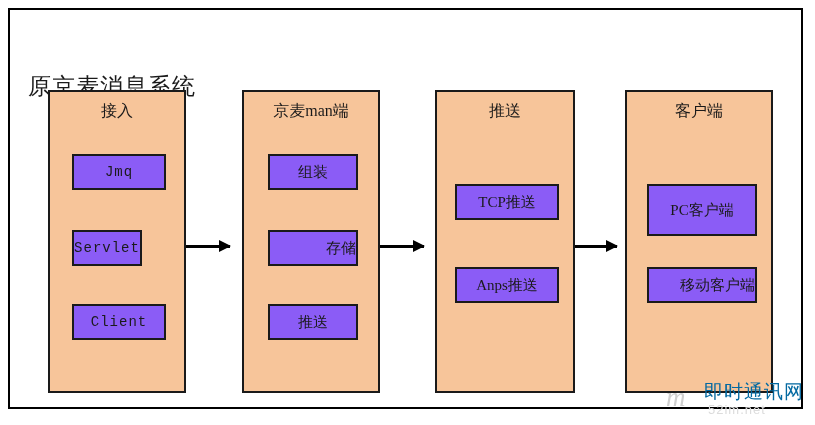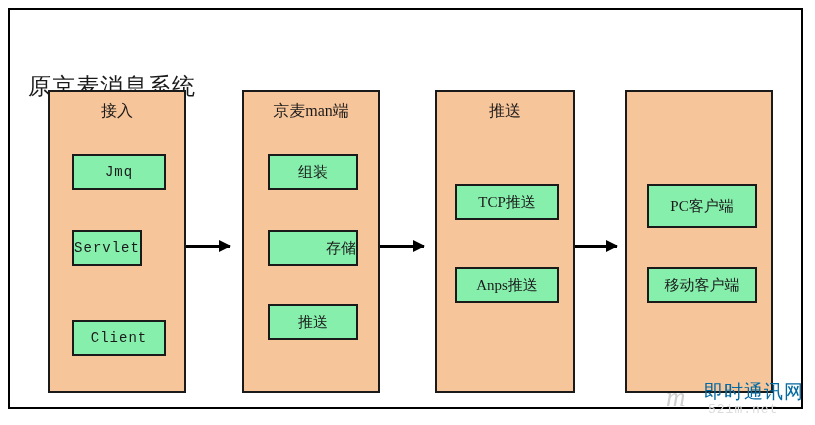--- a/index.html
+++ b/index.html
@@ -57,21 +57,21 @@
     right: 0;
     text-align: center;
     font-size: 16px;
     line-height: 22px;
     color: #1a1a1a;
     white-space: nowrap;
   }
   
   .component {
     position: absolute;
-    background: #86efac;
+    background: #8b5cf6;
     border: 2px solid #1a1a1a;
     box-sizing: border-box;
     display: flex;
     align-items: center;
     justify-content: center;
     font-size: 15px;
     color: #1a1a1a;
     white-space: nowrap;
   }
   .component.mono {
@@ -128,41 +128,41 @@
   }
   #watermark-url {
     position: absolute;
     left: 48px;
     top: 24px;
     font-size: 13px;
     color: #dcdcdc;
     letter-spacing: 1px;
     line-height: 16px;
     white-space: nowrap;
-    font-family: Liberation Mono, monospace;
+    font-family: Liberation Sans, sans-serif;
   }
 </style>
 </head>
 <body>
 
 <div id="canvas">
 
   <div id="diagram-frame">
 
     <div id="diagram-title">原京麦消息系统</div>
 
     <div class="stage" style="left:38px; width:138px;">
       <div class="stage-title">接入</div>
       <div class="component mono" style="left:22px; top:62px; width:94px; height:36px;">
         <span>Jmq</span>
       </div>
       <div class="component mono" style="left:22px; top:138px; width:70px; height:36px;">
         <span>Servlet</span>
       </div>
-      <div class="component mono" style="left:22px; top:228px; width:94px; height:36px;">
+      <div class="component mono" style="left:22px; top:212px; width:94px; height:36px;">
         <span>Client</span>
       </div>
     </div>
 
     <div class="stage" style="left:232px; width:138px;">
       <div class="stage-title">京麦man端</div>
       <div class="component" style="left:24px; top:62px; width:90px; height:36px;">
         <span>组装</span>
       </div>
       <div class="component" style="left:24px; top:138px; width:90px; height:36px;justify-content:flex-end;">
@@ -177,24 +177,25 @@
       <div class="stage-title">推送</div>
       <div class="component" style="left:18px; top:175px; width:104px; height:36px;">
         <span>Anps推送</span>
       </div>
       <div class="component" style="left:18px; top:92px; width:104px; height:36px;">
         <span>TCP推送</span>
       </div>
     </div>
 
     <div class="stage" style="left:615px; width:148px;">
-      <div class="component" style="left:20px; top:92px; width:110px; height:44px;">
+      <div class="stage-title">客户端</div>
+      <div class="component" style="left:20px; top:92px; width:110px; height:52px;">
         <span>PC客户端</span>
       </div>
-      <div class="component" style="left:20px; top:175px; width:110px; height:36px;">
+      <div class="component" style="left:20px; top:175px; width:110px; height:36px;justify-content:flex-end;">
         <span>移动客户端</span>
       </div>
     </div>
 
     <div class="arrow" style="left:176px; width:44px;"></div>
     <div class="arrow" style="left:370px; width:44px;"></div>
     <div class="arrow" style="left:565px; width:42px;"></div>
 
   </div>
 

